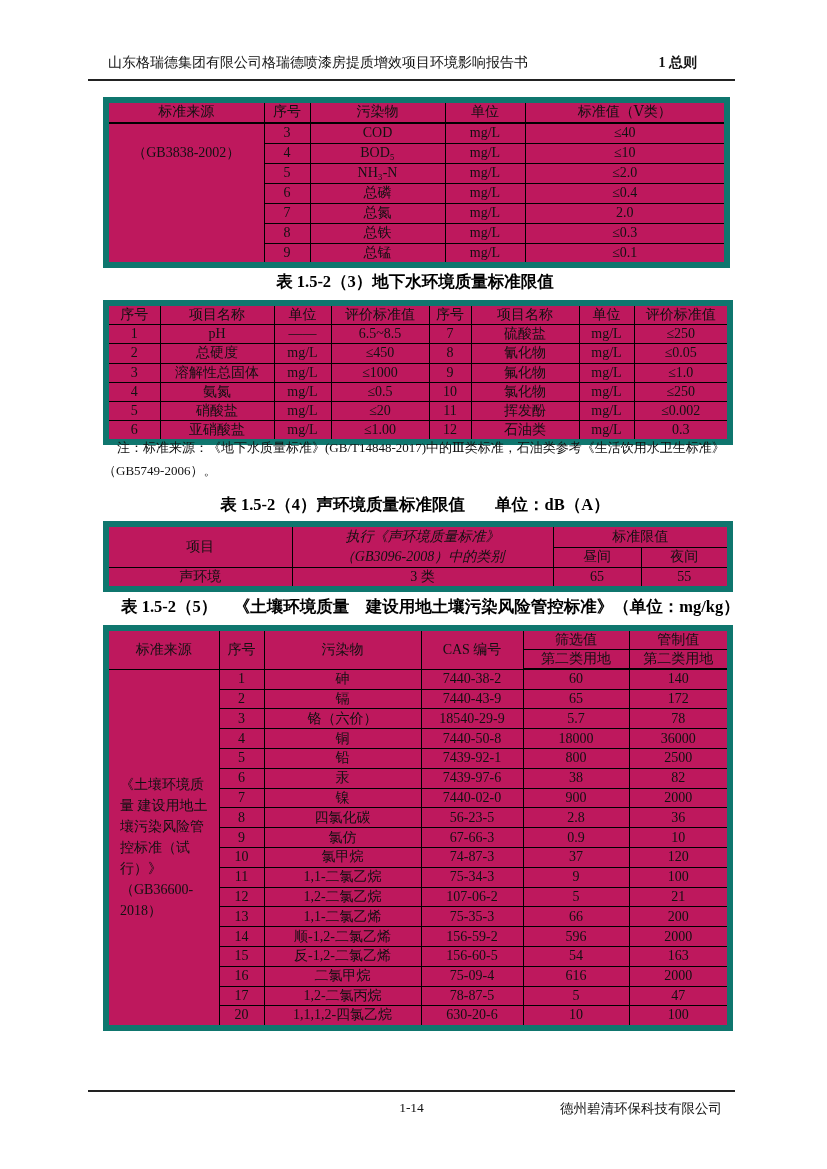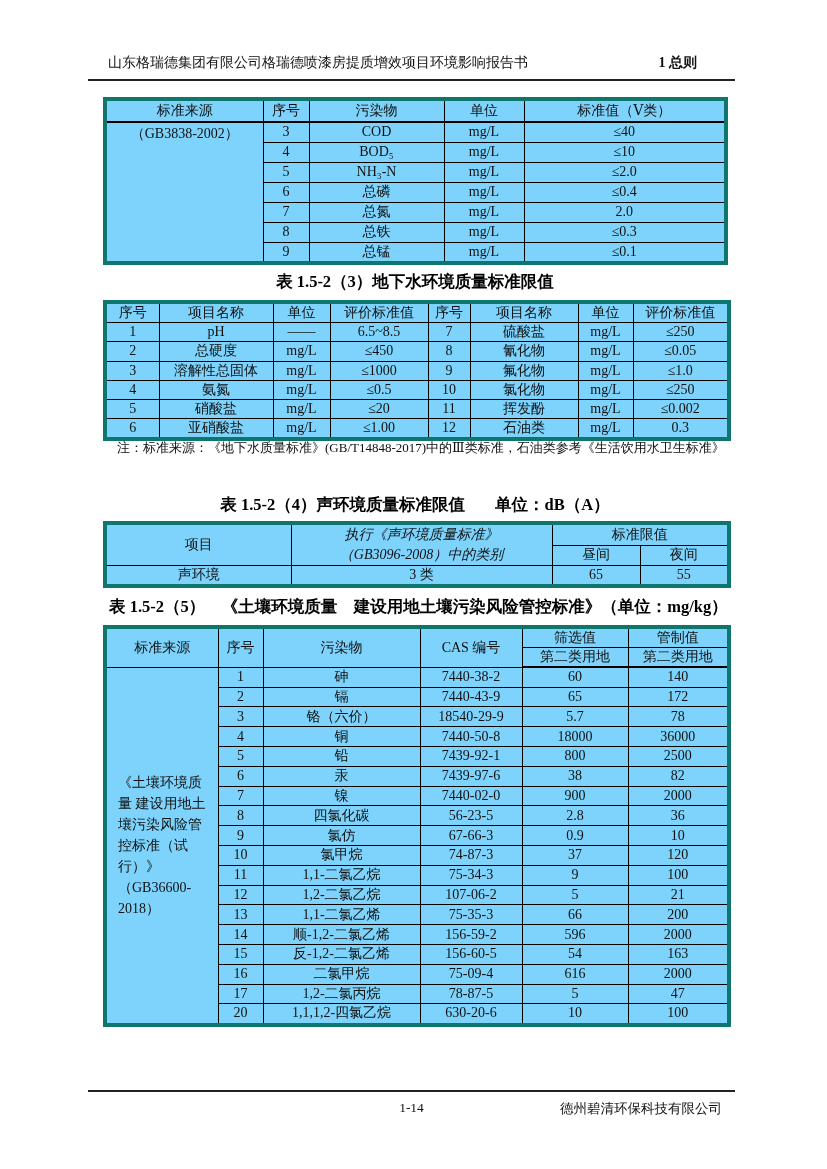--- a/index.html
+++ b/index.html
@@ -16,43 +16,43 @@
     border-bottom:2px solid #222;
     display:flex; justify-content:space-between; align-items:flex-end;
     padding:0 38px 7px 20px;
     font-size:14px;
   }
   .hdr .hdr-right { font-weight:bold; }
   
   table.tbl {
     position:absolute; left:103px;
     border-collapse:collapse; table-layout:fixed;
-    border:4px solid #0f766e;
-    background:#7dd3fc;
+    border:6px solid #0f766e;
+    background:#be185d;
   }
   .tbl th, .tbl td {
     border:1px solid #000;
     font-size:14px; font-weight:normal;
     text-align:center; vertical-align:middle;
     line-height:1.3; padding:0 2px;
     overflow:hidden;
   }
   
   .ttl {
     position:absolute; left:103px; width:624px;
     font-size:16.5px; font-weight:bold; color:#000;
     text-align:center; white-space:nowrap;
   }
-  .ttl-left { text-align:right; padding-left:6px; }
+  .ttl-left { text-align:right; padding-left:6px;margin-left:12px; }
   .ttl .unit-gap { margin-left:30px; }
   
   .t1 { top:97px; width:621px; }
   .t1 th { height:23px; border-bottom:2px solid #000; }
   .t1 td { height:20px; }
-  .t1 td.src { vertical-align:top; padding-top:2px; }
+  .t1 td.src { vertical-align:top; padding-top:20px; }
   
   .t2 { top:300px; width:624px; }
   .t2 th { height:20px; }
   .t2 td { height:19px; }
   
   .note {
     position:absolute; left:103px; top:436px; width:630px;
     font-size:13px; line-height:23px; color:#111;
   }
   .note .l1 { text-indent:14px; }
@@ -239,20 +239,21 @@
       <td>12</td>
       <td>石油类</td>
       <td>mg/L</td>
       <td>0.3</td>
     </tr>
   </tbody>
 </table>
 
 <div class="note">
   <div class="l1">注：标准来源：《地下水质量标准》(GB/T14848-2017)中的Ⅲ类标准，石油类参考《生活饮用水卫生标准》</div>
+  <div class="l2">（GB5749-2006）。</div>
 </div>
 
 <div class="ttl" style="top:494px">
   <span>表 1.5-2（4）声环境质量标准限值</span><span class="unit-gap">单位：dB（A）</span>
 </div>
 
 <table class="tbl t3">
   <colgroup>
       <col style="width:186px">
       <col style="width:261px">

